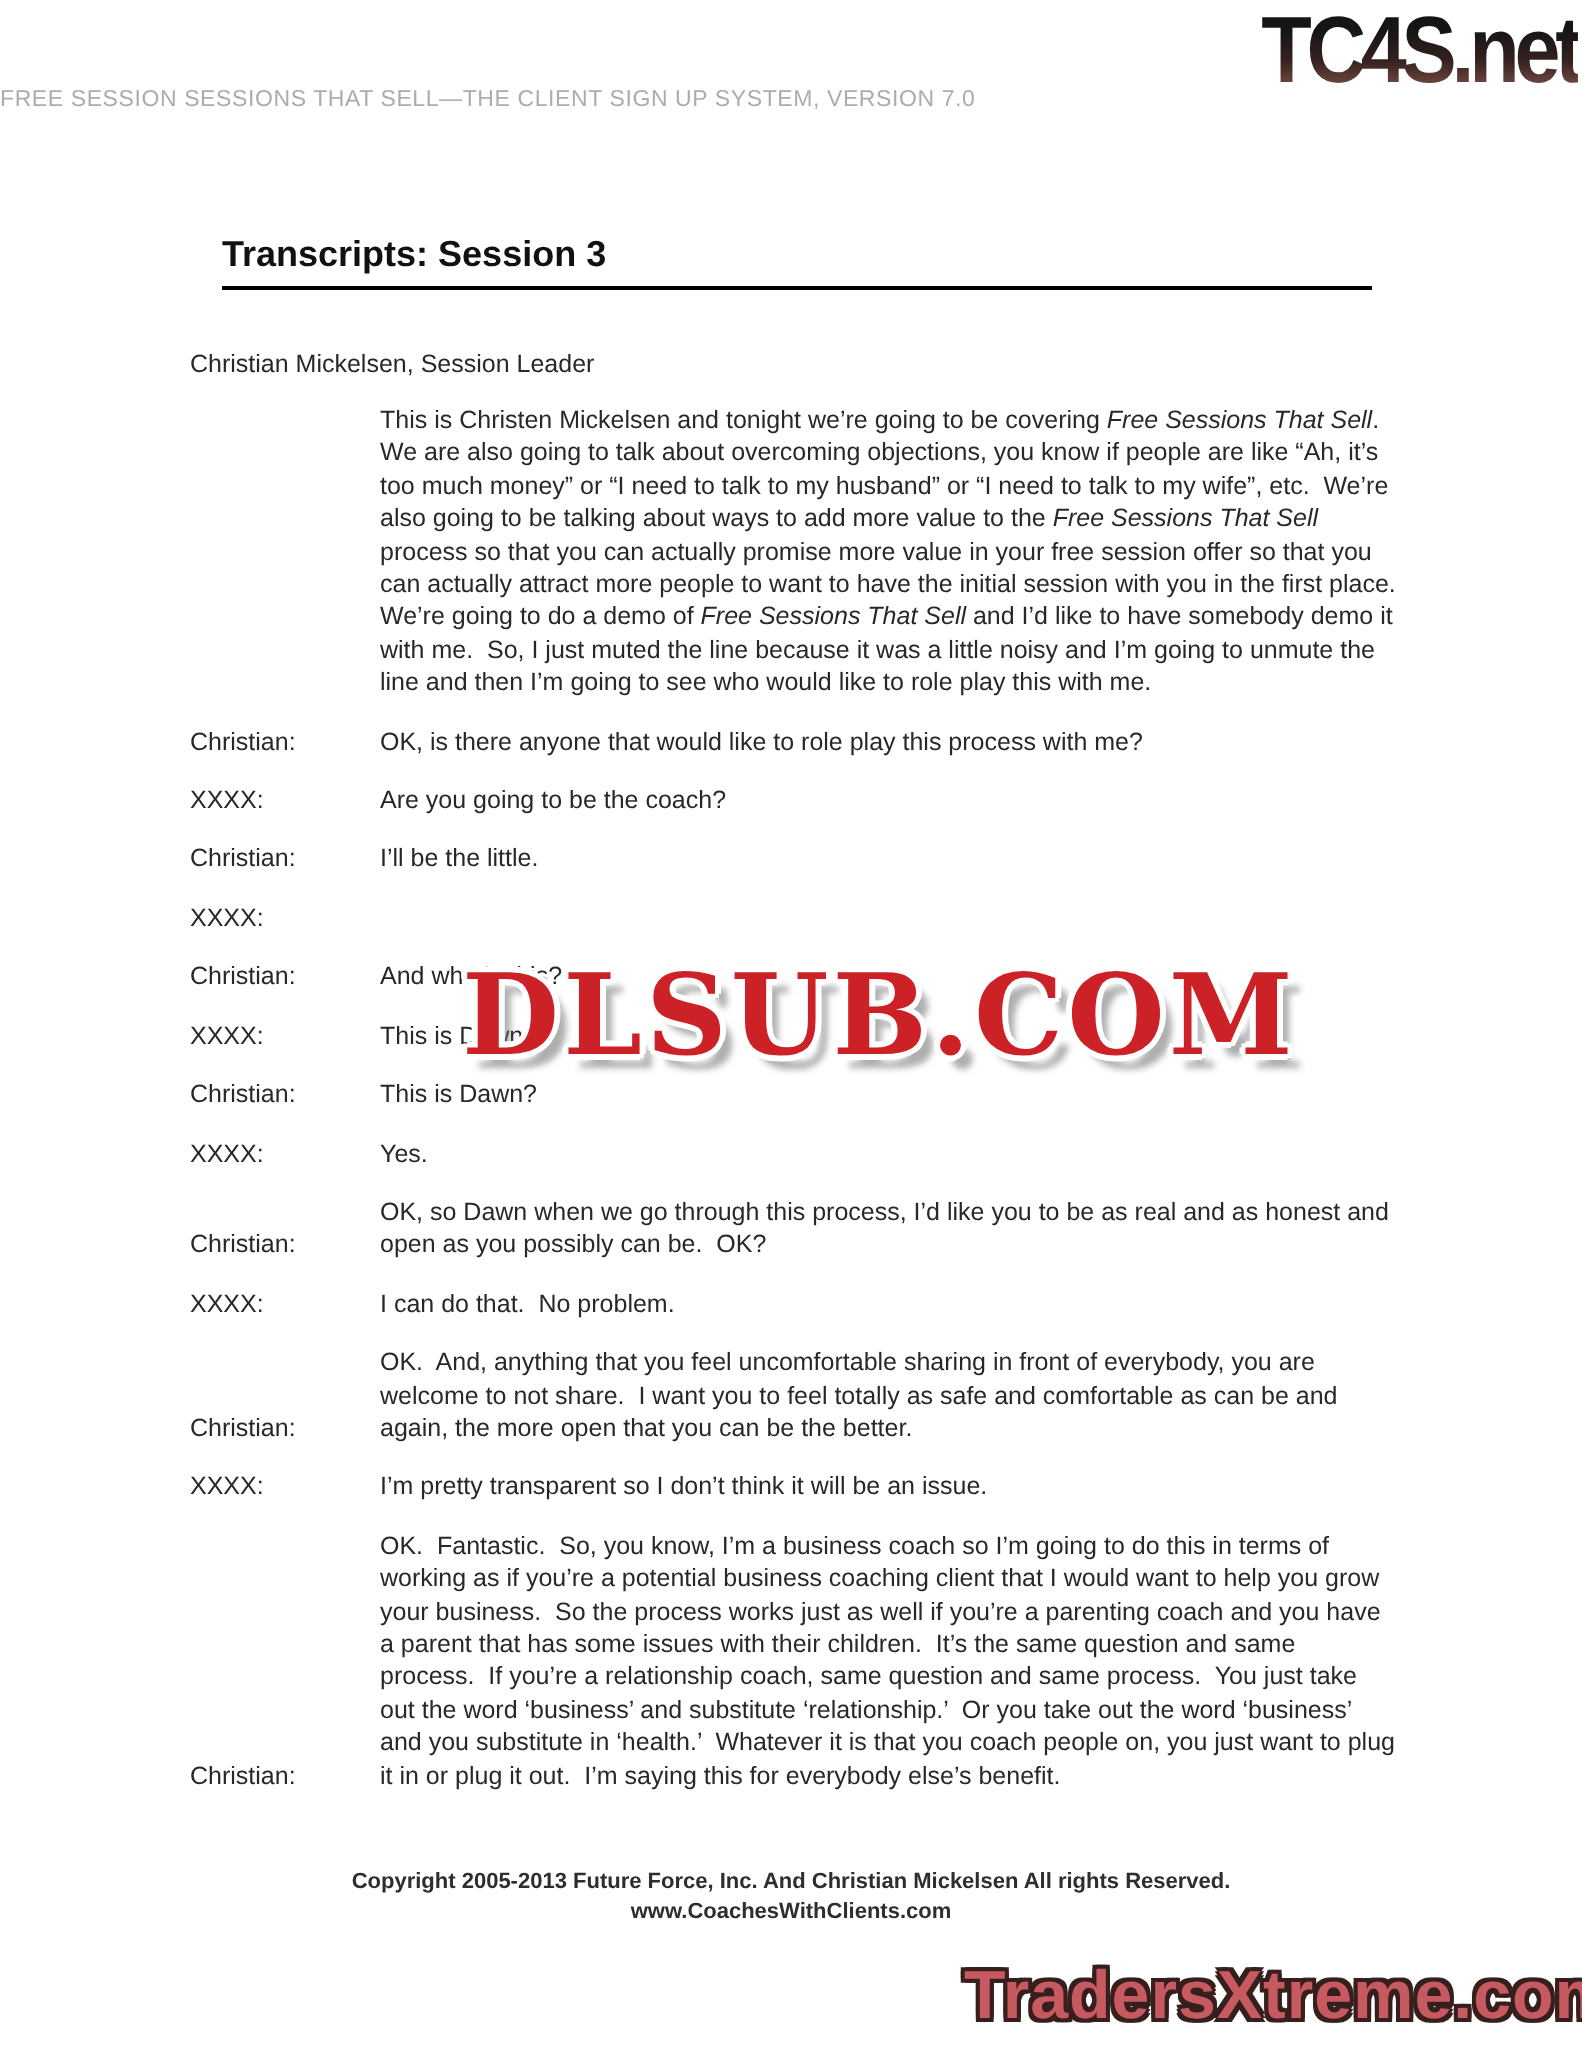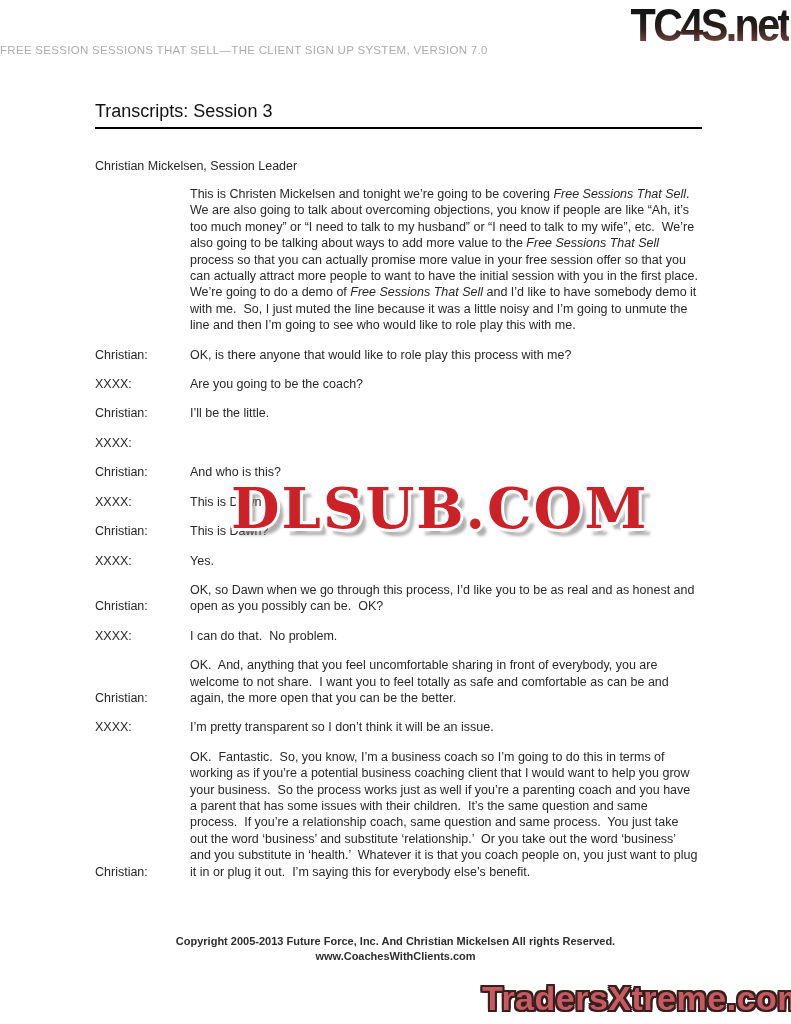--- a/index.html
+++ b/index.html
@@ -30,22 +30,22 @@
       background:linear-gradient(to bottom, #151515 30%, #34211f 62%, #8a584f 100%);
       -webkit-background-clip:text; background-clip:text;
       color:transparent;
     }
   }
   .content {
     position:absolute; left:95px; top:101px; width:607px;
     color:#282828;
   }
   .title {
-    font-size:18px; font-weight:normal; line-height:20px;
-    margin:0; padding-bottom:6px;
+    font-size:18px; font-weight:bold; line-height:20px;
+    margin:16px; padding-bottom:6px;
     border-bottom:2px solid #000;
     color:#111;
   }
   .leader { margin-top:29px; font-size:12.5px; line-height:16px; }
   .dialogue { margin-top:12px; font-size:12.5px; line-height:16.4px; }
   .dlg-row { display:flex; margin-bottom:13px;align-items:flex-end; }
   .dlg-speaker { flex:0 0 95px; width:95px; }
   .dlg-text { flex:1; }
   .dlg-text p { margin:0 4px 13px 0; white-space:pre-wrap; }
   .dlg-text p:last-child { margin-bottom:0; }

